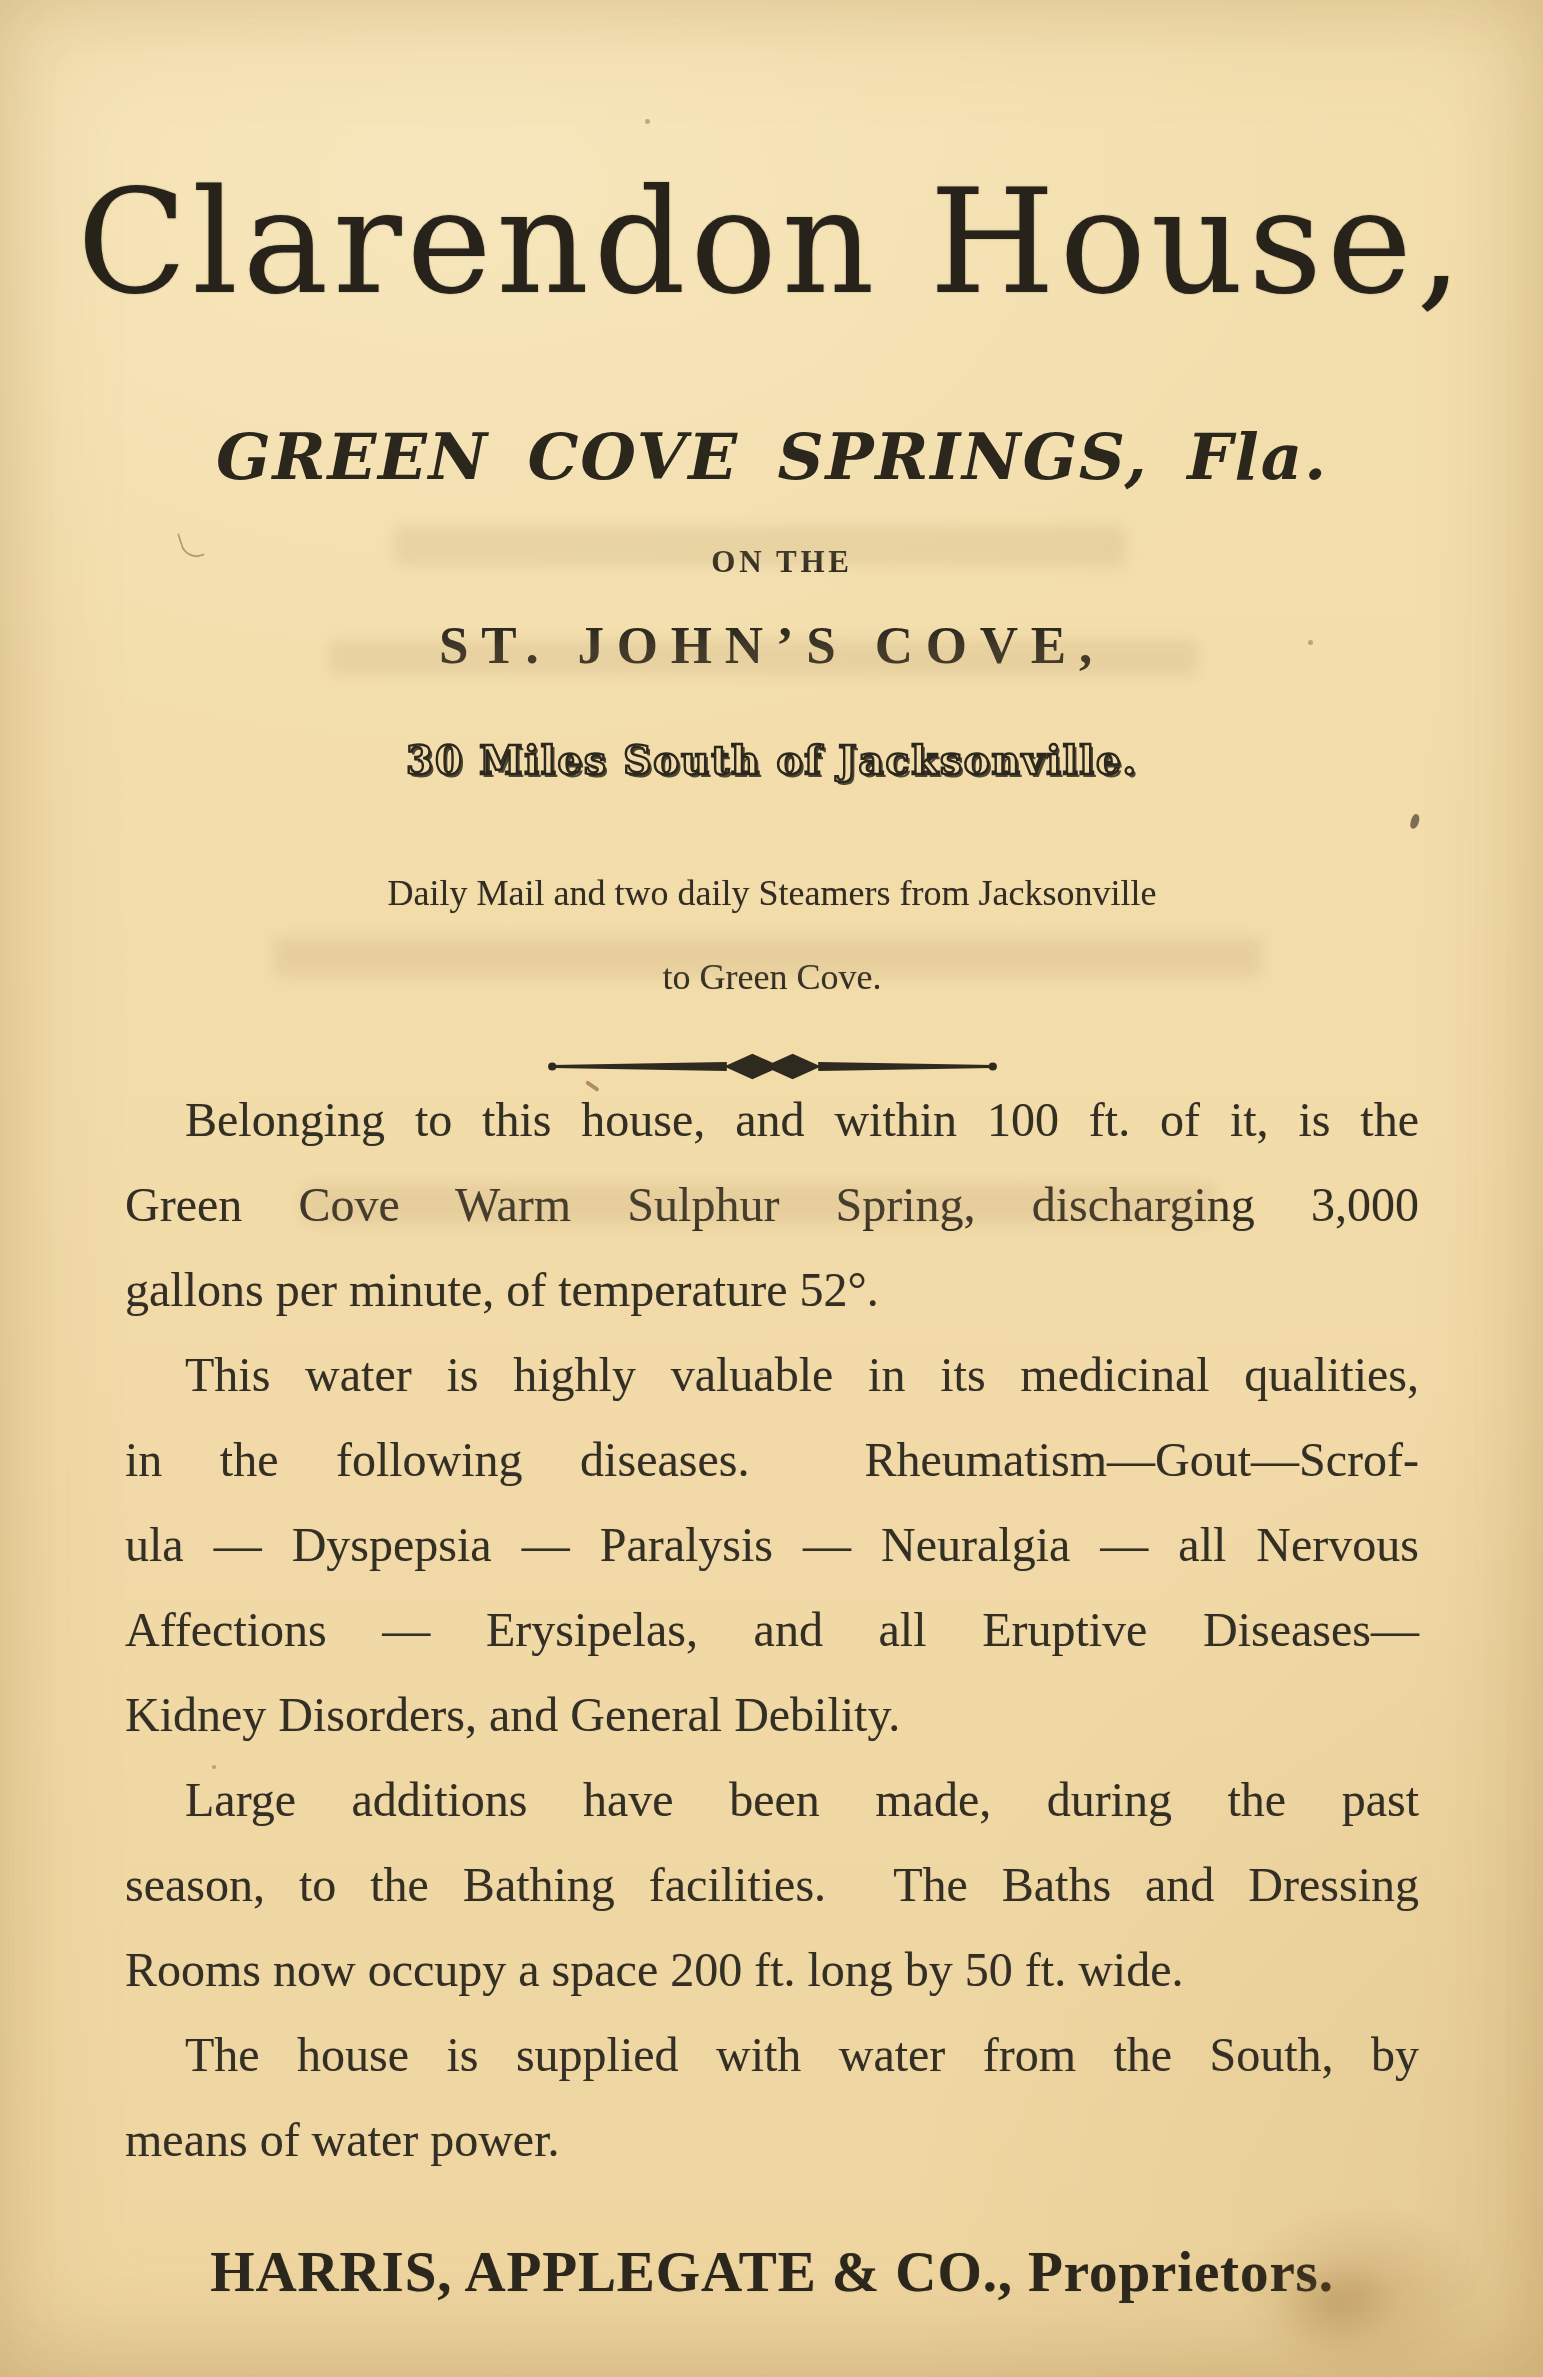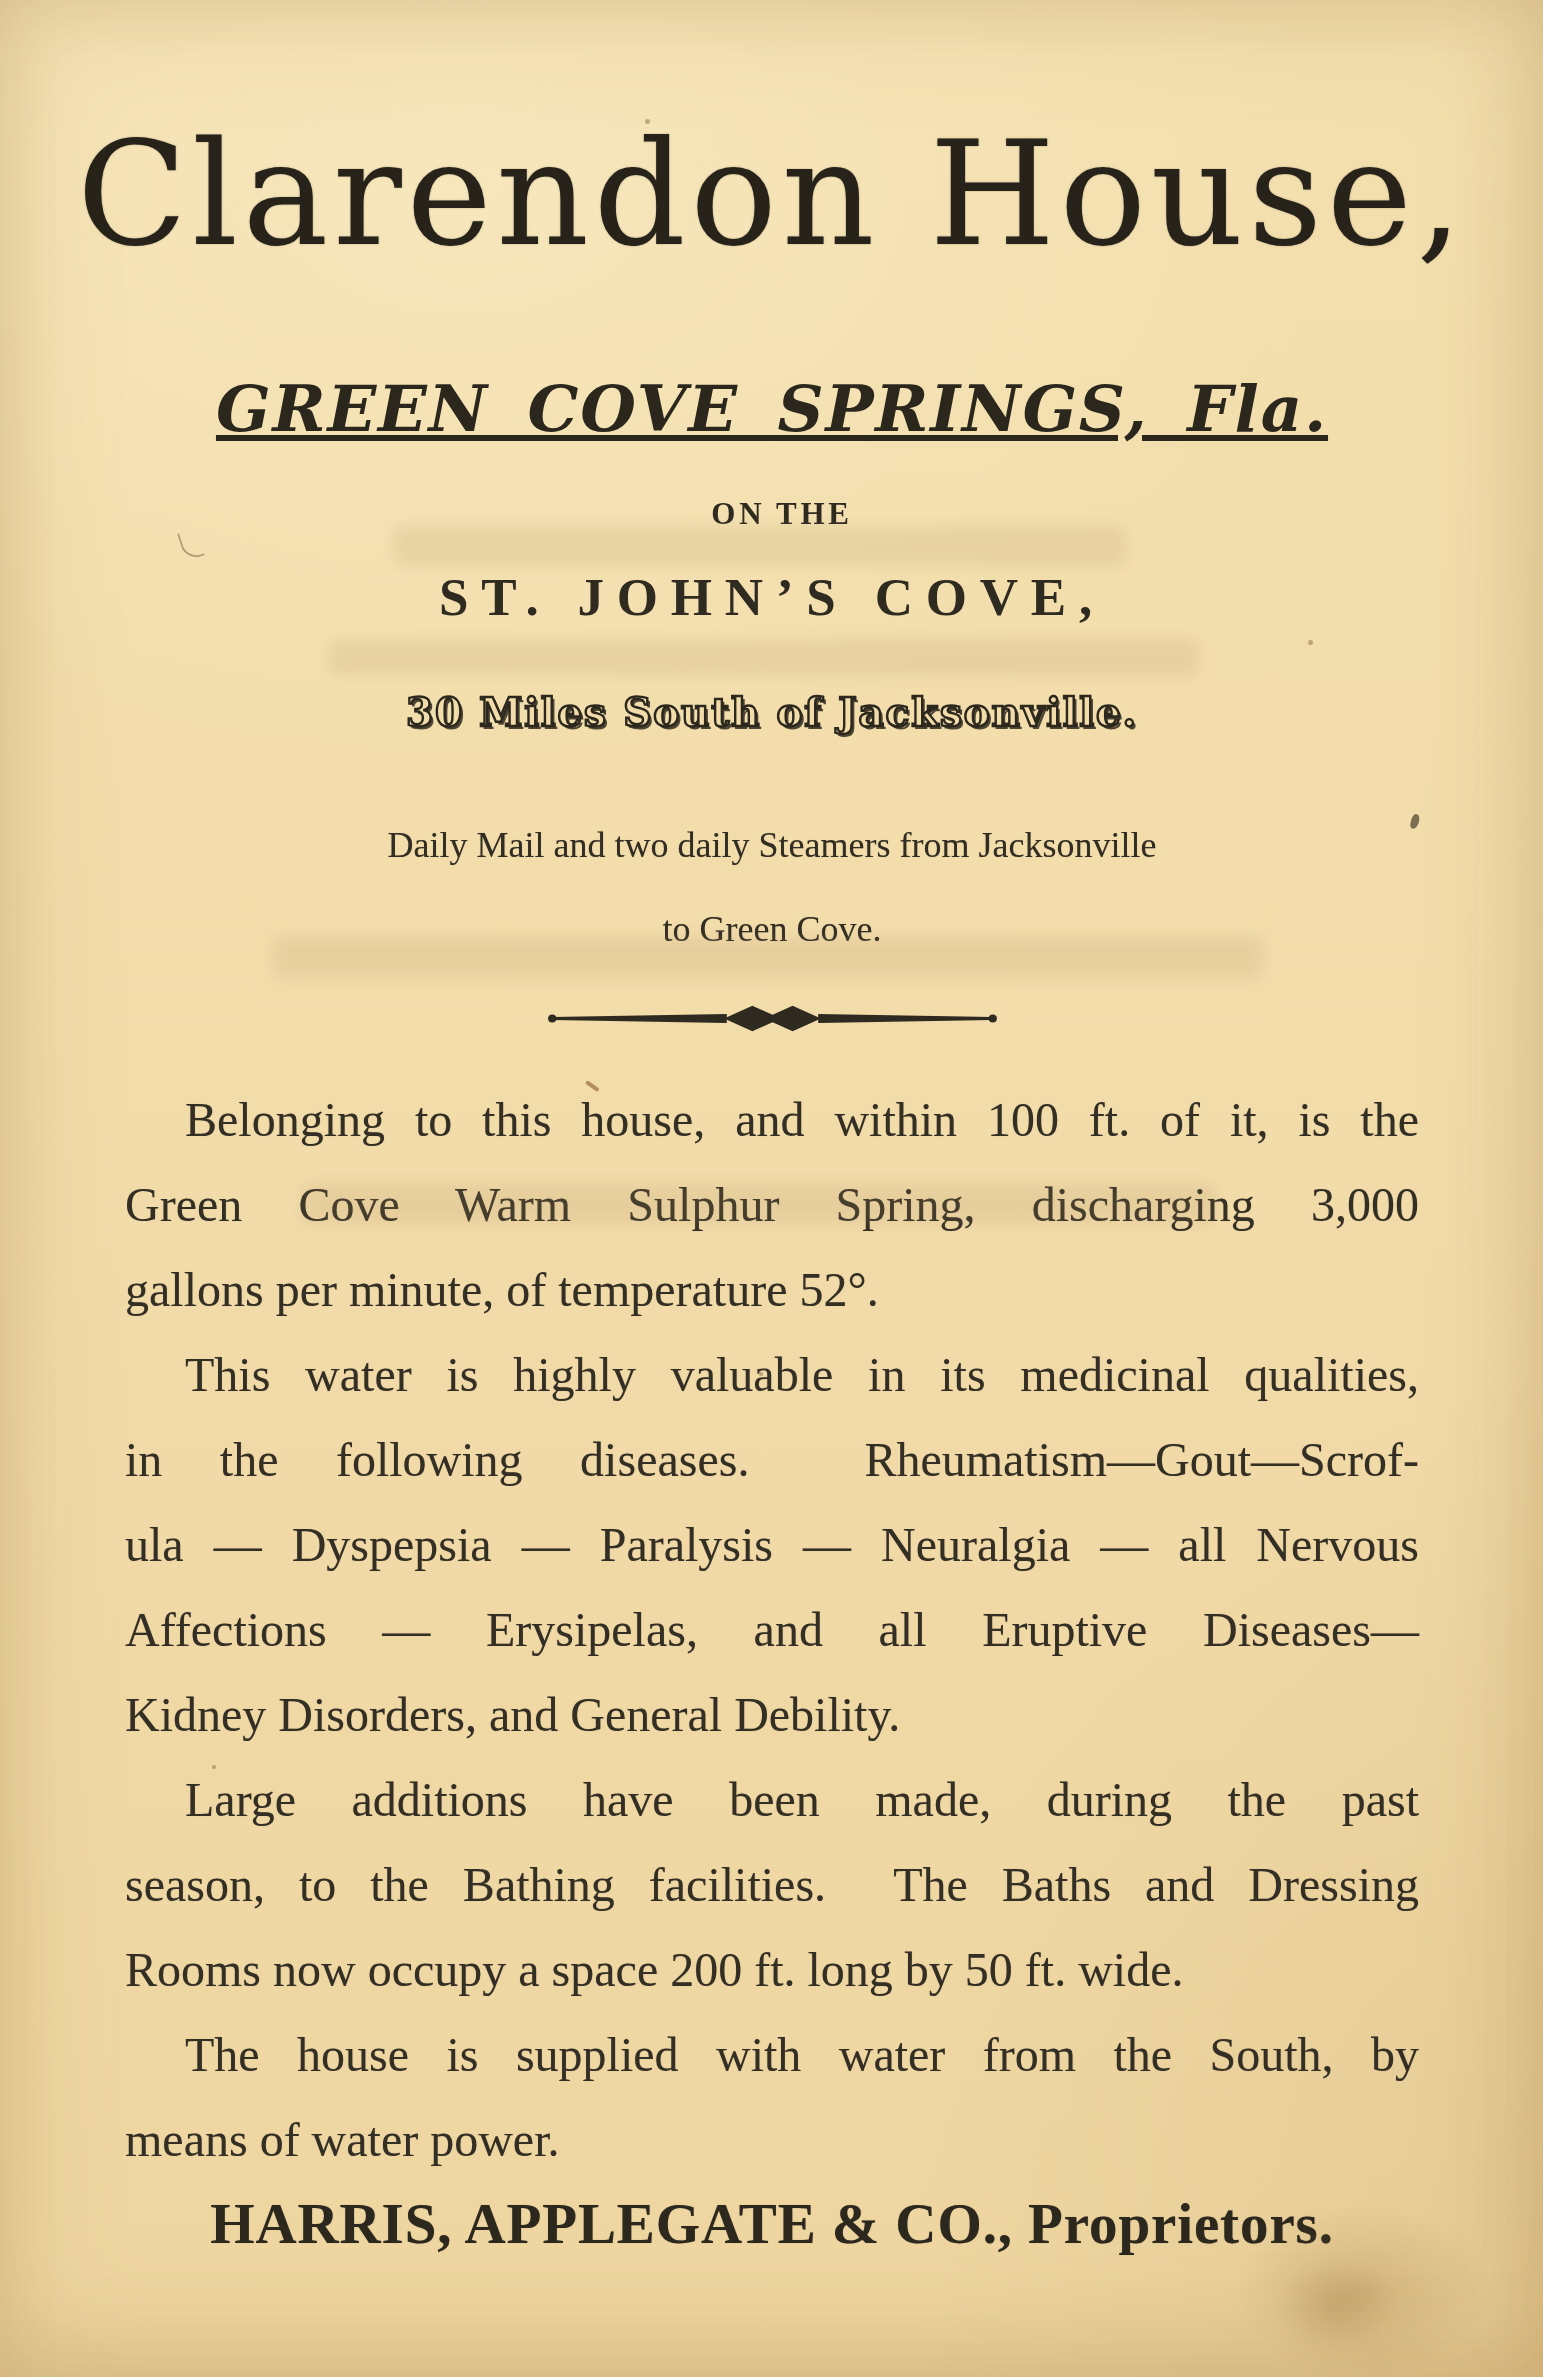--- a/index.html
+++ b/index.html
@@ -18,35 +18,34 @@
       linear-gradient(180deg,#f3dfae 0%, #f2dcaa 45%, #eed5a0 100%);
     color:var(--ink,#332e24);
   }
   .page::after{
     content:"";position:absolute;inset:0;pointer-events:none;
     box-shadow:
       inset 0 0 128px rgba(150,110,50,0.18),
       inset -16.5px -27.4px 82px rgba(140,100,45,0.12),
       inset 9.1px 7.3px 55px rgba(160,125,65,0.08);
   }
-  .abs{position:absolute;left:0;right:0;text-align:center;}
+  .abs{position:absolute;left:0;right:0;text-align:center;margin-top:48px;}
   .title{
     top:108px;
     font-family:"DejaVu Serif",serif;
     font-size:144px;line-height:1.2;font-weight:400;
     letter-spacing:4.6px;color:var(--title-ink,#27231a);
     text-shadow:0 0 1.8px rgba(38,33,22,0.35);
   }
   .location{
     top:371px;
     font-family:"DejaVu Serif",serif;
     font-style:italic;font-weight:bold;
     font-size:64px;letter-spacing:1.8px;word-spacing:14.6px;
     color:#2b271d;
-    text-decoration:underline;
   }
   .onthe{
     top:496px;
     font-size:31px;font-weight:bold;letter-spacing:3.7px;
     color:#2f2a20;
     padding-left:20px;
   }
   .river{
     top:567px;
     font-size:53px;font-weight:bold;letter-spacing:12.8px;

